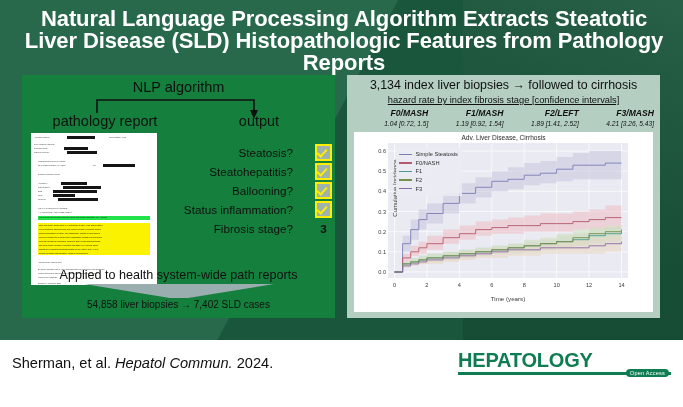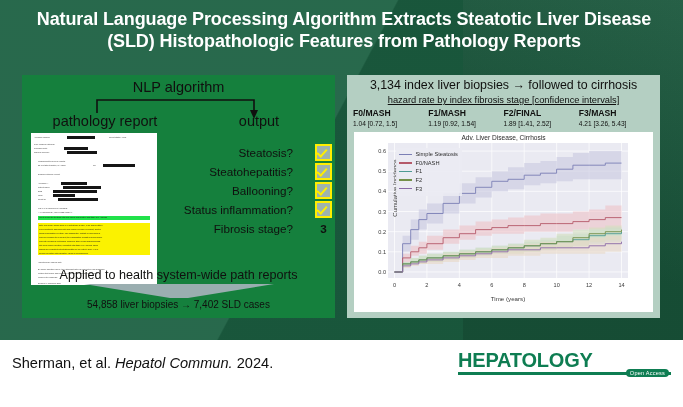--- a/index.html
+++ b/index.html
@@ -16,21 +16,21 @@
     background:#1c6042;
     background-image:
       linear-gradient(118deg, rgba(255,255,255,0.055) 0%, rgba(255,255,255,0.055) 46%, rgba(0,0,0,0.10) 46.2%, rgba(0,0,0,0.10) 100%);
   }
   .green-band::after{
     content:"";position:absolute;right:0;top:0;width:220px;height:340px;
     background:linear-gradient(200deg, rgba(255,255,255,0.06) 0%, rgba(0,0,0,0.12) 70%);
   }
   .title{
     position:absolute;left:14px;top:8px;width:660px;
-    color:#ffffff;font-weight:bold;font-size:18px;line-height:22px;
+    color:#ffffff;font-weight:bold;font-size:22px;line-height:22px;
     letter-spacing:-0.1px;text-align:center;z-index:6;
   }
 
   
   .left-panel{
     position:absolute;left:22px;top:75px;width:313px;height:243px;
     background:#15803d;z-index:5;
   }
   .nlp-label{
     position:absolute;left:0;top:4px;width:313px;text-align:center;
@@ -96,21 +96,21 @@
     font-size:12.4px;color:#10100f;
   }
   .r-sub{
     position:absolute;left:0;top:20px;width:313px;text-align:center;
     font-size:9.3px;color:#10100f;text-decoration:underline;
   }
   .hz-table{
     position:absolute;left:6px;top:33px;width:301px;
     display:flex;
   }
-  .hz-col{flex:1;text-align:left;}
+  .hz-col{flex:1;text-align:right;font-style:italic;}
   .hz-stage{font-size:8.6px;font-weight:bold;color:#10100f;line-height:11px;}
   .hz-val{font-size:6.6px;color:#10100f;line-height:10px;}
 
   
   .chart-card{
     position:absolute;left:7px;top:57px;width:299px;height:180px;
     background:#ffffff;
   }
   .chart-title{
     position:absolute;left:0;top:2px;width:299px;text-align:center;
@@ -268,21 +268,21 @@
     <div class="hz-table">
       <div class="hz-col">
         <div class="hz-stage">F0/MASH</div>
         <div class="hz-val">1.04 [0.72, 1.5]</div>
       </div>
       <div class="hz-col">
         <div class="hz-stage">F1/MASH</div>
         <div class="hz-val">1.19 [0.92, 1.54]</div>
       </div>
       <div class="hz-col">
-        <div class="hz-stage">F2/FINAL</div>
+        <div class="hz-stage">F2/LEFT</div>
         <div class="hz-val">1.89 [1.41, 2.52]</div>
       </div>
       <div class="hz-col">
         <div class="hz-stage">F3/MASH</div>
         <div class="hz-val">4.21 [3.26, 5.43]</div>
       </div>
     </div>
 
     <div class="chart-card">
       <div class="chart-title">Adv. Liver Disease, Cirrhosis</div>

